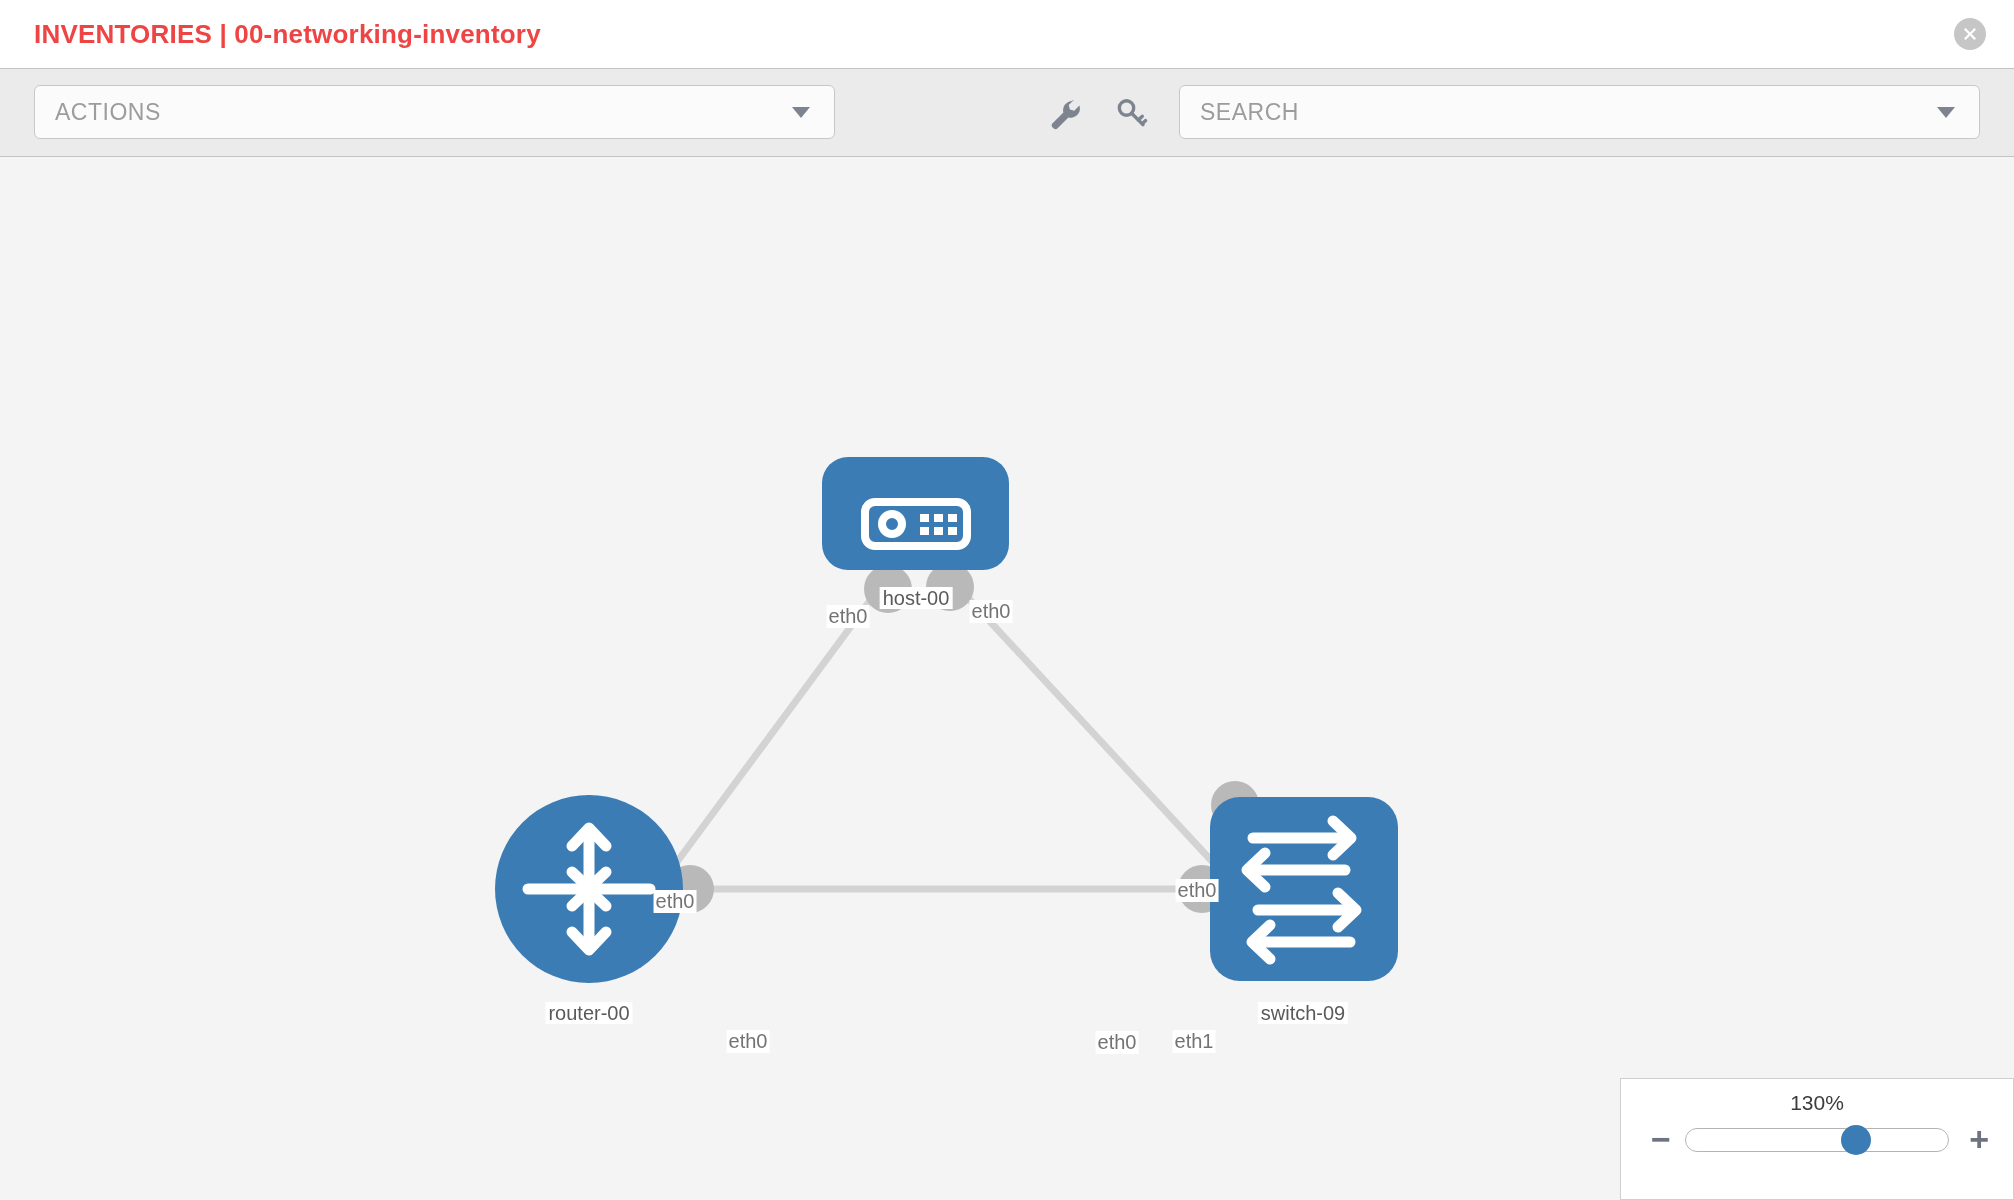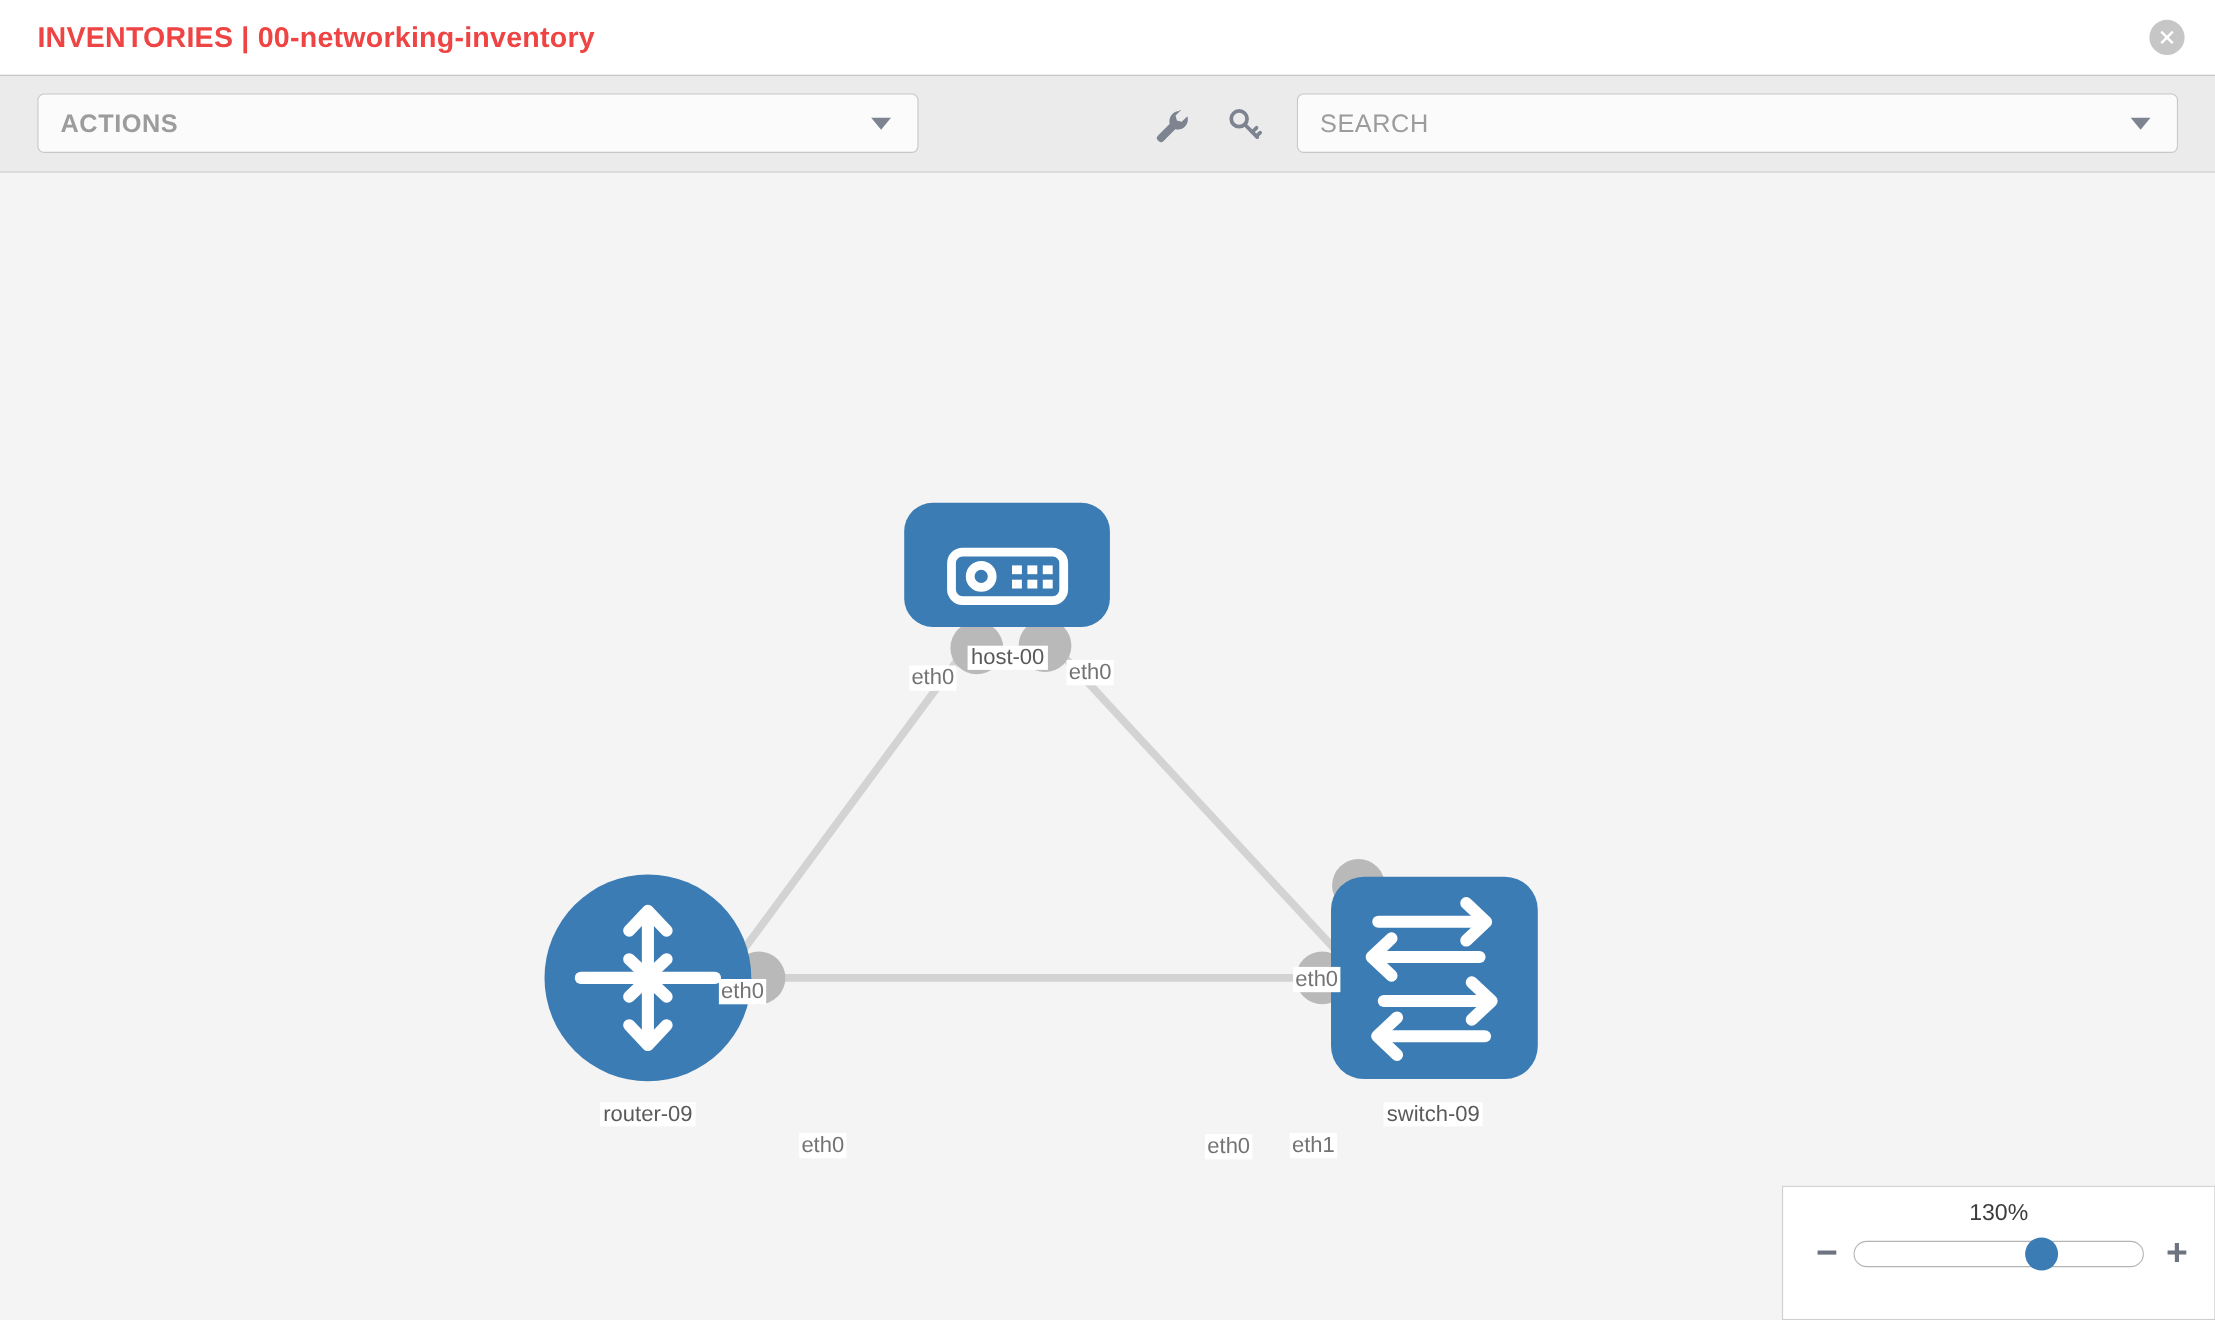--- a/index.html
+++ b/index.html
@@ -61,21 +61,20 @@
   .actions-select {
     position: absolute;
     left: 34px; top: 16px;
     width: 801px; height: 54px;
     background: #fbfbfb;
     border: 1px solid #c8c8c8;
     border-radius: 6px;
     display: flex;
     align-items: center;
     cursor: pointer;
-    font-weight: bold;
   }
   .actions-label {
     margin-left: 20px;
     font-size: 23px;
     color: #9c9c9c;
     letter-spacing: 0.5px;
   }
   .caret {
     position: absolute;
     right: 24px;
@@ -306,21 +305,21 @@
 
     <span class="if-label" style="left:848px; top:448px;">eth0</span>
     <span class="if-label" style="left:991px; top:443px;">eth0</span>
     <span class="if-label" style="left:675px; top:733px;">eth0</span>
     <span class="if-label" style="left:1197px; top:722px;">eth0</span>
     <span class="if-label" style="left:748px; top:873px;">eth0</span>
     <span class="if-label" style="left:1117px; top:874px;">eth0</span>
     <span class="if-label" style="left:1194px; top:873px;">eth1</span>
 
     <span class="node-label" style="left:916px; top:430px;">host-00</span>
-    <span class="node-label" style="left:589px; top:845px;">router-09</span>
+    <span class="node-label" style="left:589px; top:845px;">router-00</span>
     <span class="node-label" style="left:1303px; top:845px;">switch-09</span>
   </div>
 
   <div class="zoom-panel">
     <div class="zoom-value">130%</div>
     <div class="zoom-minus">−</div>
     <div class="zoom-track">
       <div class="zoom-thumb" style="left:65%;"></div>
     </div>
     <div class="zoom-plus">+</div>

